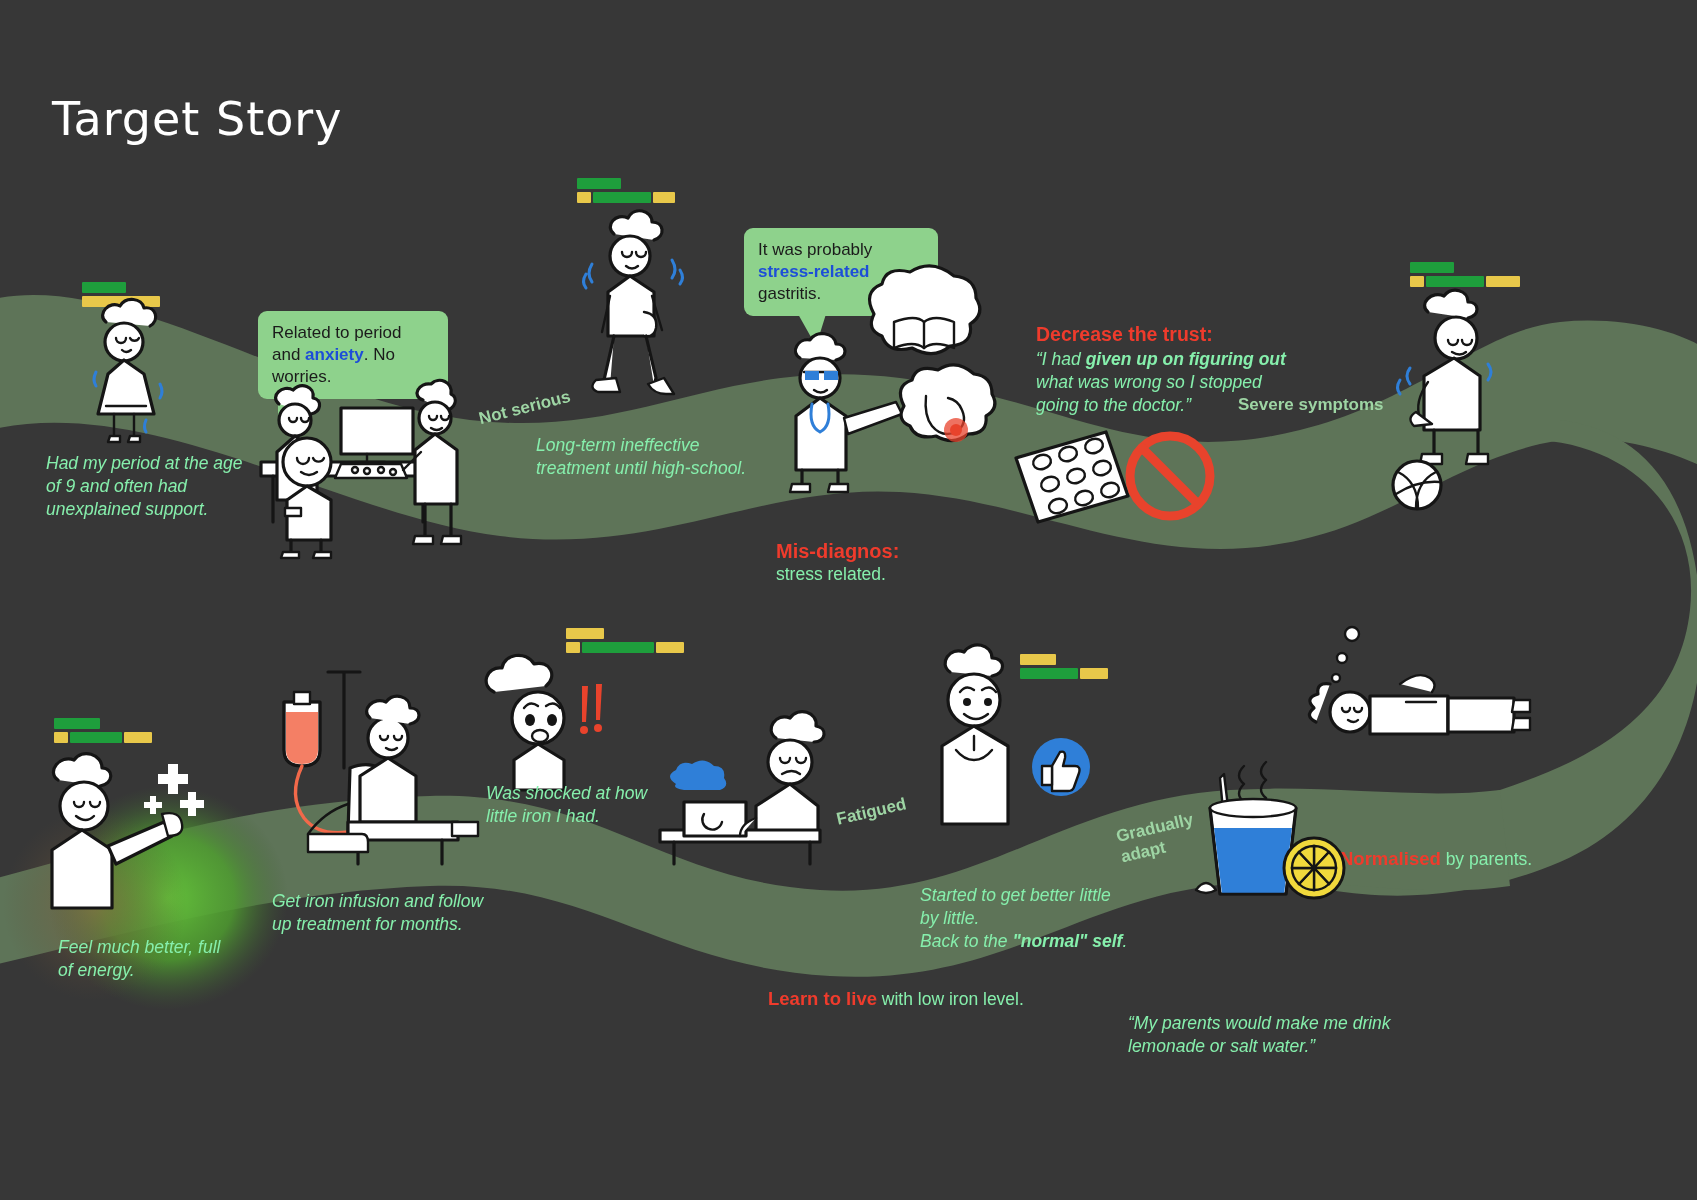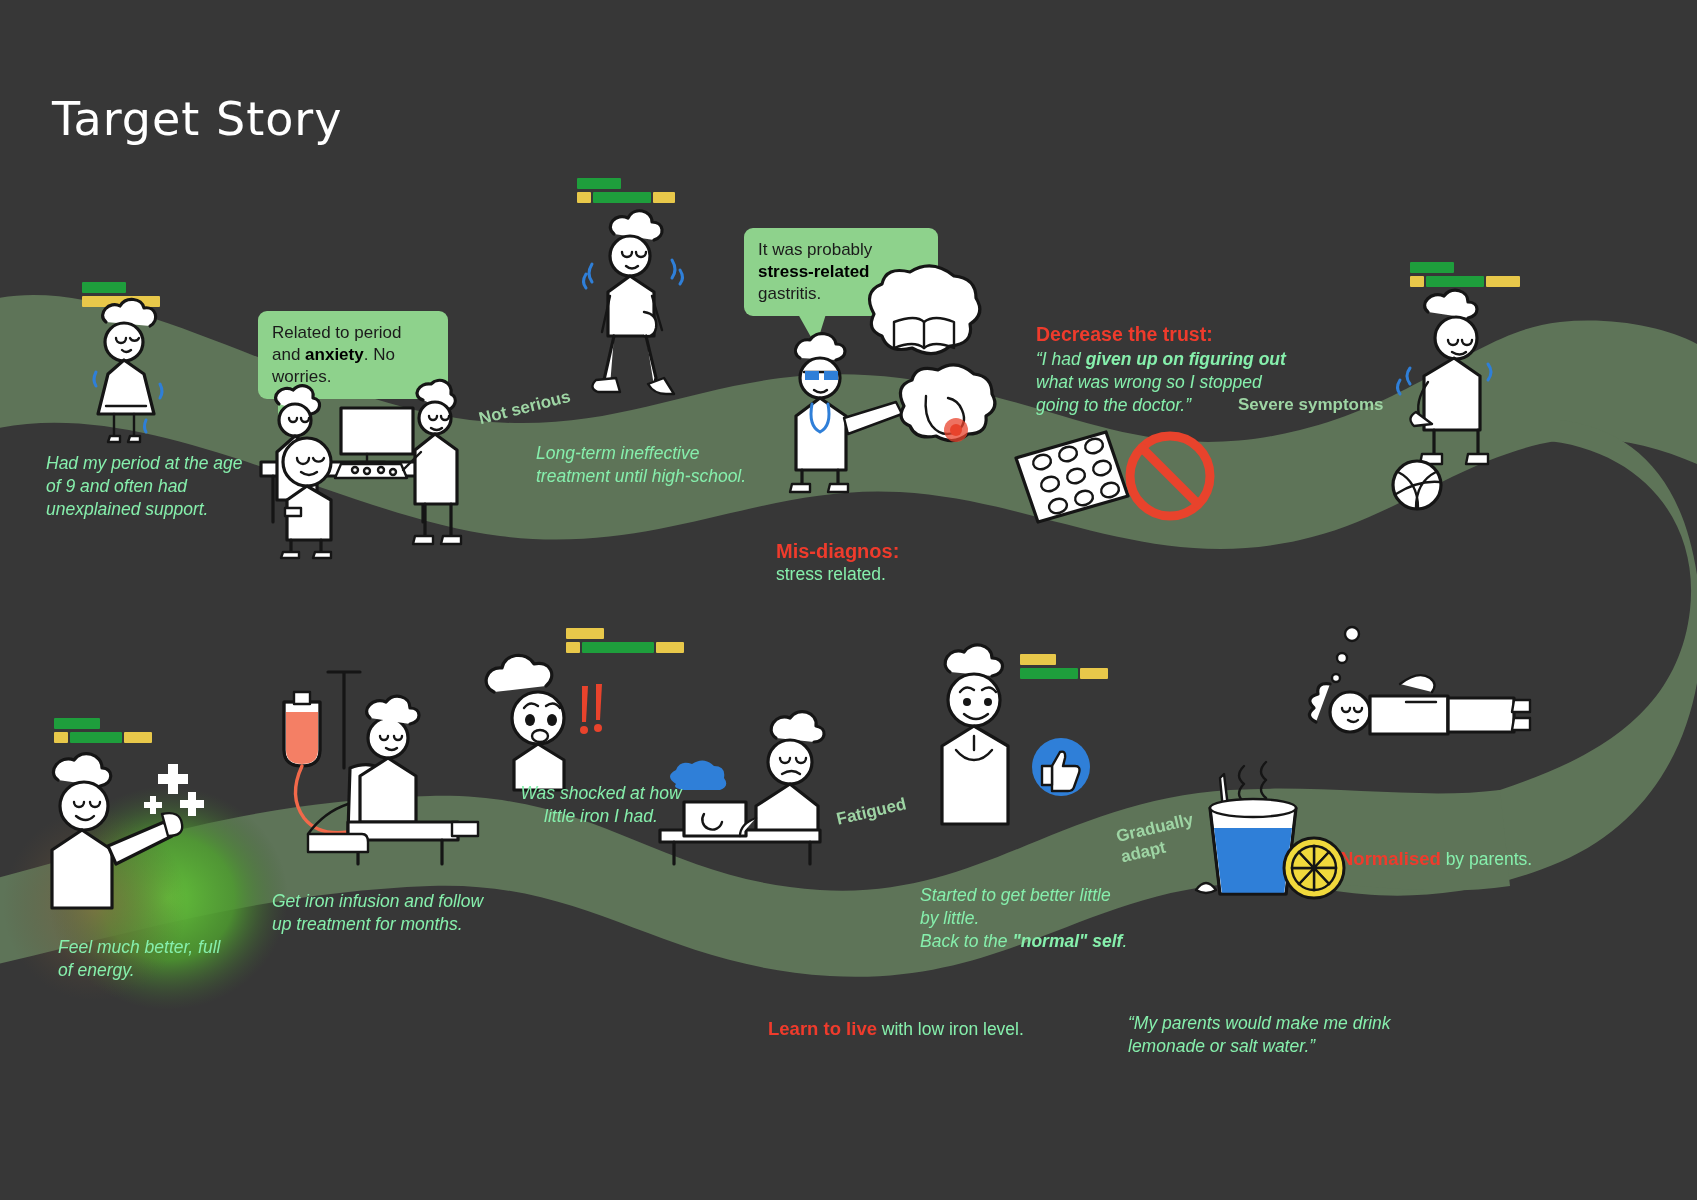--- a/index.html
+++ b/index.html
@@ -30,21 +30,21 @@
     color:#9ed5a4;font-weight:bold;font-size:17px;
     font-family:"Liberation Sans",sans-serif;
     white-space:nowrap;
   }
   
   .bubble{
     background:#8ed28c;color:#1b1b1b;border-radius:9px;
     padding:11px 14px 12px 14px;font-size:17px;line-height:1.28;
     font-family:"Liberation Sans",sans-serif;font-style:normal;
   }
-  .bubble b{color:#000000;font-weight:bold;}
+  .bubble b{color:#1d4ed8;font-weight:bold;}
   .bubble:after{
     content:"";position:absolute;width:0;height:0;
   }
   .tail-left:after{
     left:20px;bottom:-17px;
     border-left:0 solid transparent;border-right:26px solid transparent;
     border-top:18px solid #8ed28c;
   }
   .tail-right:after{
     left:54px;bottom:-30px;
@@ -190,21 +190,21 @@
     <path class="ln2" d="M56,54 q6,5 12,0"></path>
     <path class="wfill" d="M60,64 l-22,16 v44 h46 V80 z"></path>
     <path class="ln2" d="M40,84 l-8,36 M82,84 l10,34"></path>
     <path class="wfill2" d="M74,100 q14,2 12,16 q-2,10 -12,8"></path>
     <path class="wfill" d="M44,124 l-10,44 6,6 M76,124 l10,42 -2,8"></path>
     <path class="wfill2" d="M26,168 q-8,8 2,12 h22 l-4,-14 z"></path>
     <path class="wfill2" d="M78,172 q6,10 18,10 h8 l-10,-16 z"></path>
     <path class="blueS" d="M22,52 q-6,10 0,18 M16,62 q-5,8 0,14"></path>
     <path class="blueS" d="M102,48 q6,10 0,18 M110,58 q5,8 0,14"></path>
   </svg>
-  <div class="abs cap" style="left:536px;top:434px;width:270px;margin-top:8px;">
+  <div class="abs cap" style="left:536px;top:434px;width:270px;">
     <div>Long-term ineffective</div>
     <div>treatment until high-school.</div>
   </div>
 
   <div class="abs bubble tail-right" style="left:744px;top:228px;width:166px;">
     <span>It was probably </span><b>stress-related</b><span> gastritis.</span>
   </div>
   <svg class="abs" style="left:778px;top:330px;" width="200" height="160">
     <path class="wfill" d="M22,28 c-10,-6 -2,-20 10,-18 6,-10 24,-8 26,4 12,0 12,14 0,16"></path>
     <circle class="wfill" cx="42" cy="48" r="20"></circle>
@@ -367,21 +367,21 @@
     <circle cx="31" cy="31" r="29" fill="#2f7fd8"></circle>
     <path class="wfill2" d="M22,30 l8,-14 q6,-2 5,6 l-2,8 h12 q6,0 4,7 l-5,14 q-1,4 -6,4 H22 z"></path>
     <path class="wfill2" d="M12,30 h10 v19 H12 z"></path>
   </svg>
   <div class="abs cap" style="left:920px;top:884px;width:240px;">
     <div>Started to get better little</div>
     <div>by little.</div>
     <div><span>Back to the </span><b>"normal" self</b><span>.</span></div>
   </div>
 
-  <div class="abs" style="left:768px;top:1018px;">
+  <div class="abs" style="left:768px;top:988px;">
     <span class="redb" style="font-size:18.5px;">Learn to live</span><span class="cap plain" style="font-size:17.5px;"> with low iron level.</span>
   </div>
 
   <div class="abs pathlabel" style="left:836px;top:802px;transform:rotate(-13deg);">Fatigued</div>
   <svg class="abs" style="left:650px;top:710px;" width="190" height="160">
     <path class="wfill" d="M126,28 c-12,-8 0,-26 14,-20 8,-12 28,-6 26,8 12,2 10,16 -2,16"></path>
     <circle class="wfill" cx="140" cy="52" r="22"></circle>
     <path class="ln2" d="M130,48 a5,5 0 0 0 10,0 M146,48 a5,5 0 0 0 10,0"></path>
     <path class="ln2" d="M132,64 q10,-6 18,0"></path>
     <path class="wfill" d="M140,74 l-34,22 v30 h62 V96 z"></path>
@@ -411,21 +411,21 @@
     <ellipse cx="82" cy="58" rx="5" ry="6" fill="#151515"></ellipse>
     <ellipse class="wfill2" cx="70" cy="74" rx="8" ry="6"></ellipse>
     <path class="wfill" d="M68,82 l-24,16 v30 h50 V98 z"></path>
     <g class="redfill">
       <path d="M112,24 l6,0 l-2,36 l-4,0 z"></path>
         <circle cx="114" cy="68" r="4"></circle>
       <path d="M126,22 l6,0 l-2,36 l-4,0 z"></path>
         <circle cx="128" cy="66" r="4"></circle>
     </g>
   </svg>
-  <div class="abs cap" style="left:486px;top:782px;width:230px;text-align:center;">
+  <div class="abs cap" style="left:486px;top:782px;width:230px;">
     <div>Was shocked at how</div>
     <div>little iron I had.</div>
   </div>
 
   <svg class="abs" style="left:262px;top:664px;" width="220" height="210">
     <path class="ln" d="M66,8 h32 M82,8 v96"></path>
     <path class="wfill" d="M22,38 h36 v48 q0,16 -18,16 q-18,0 -18,-16 z"></path>
     <path d="M24,48 h32 v38 q0,14 -16,14 q-16,0 -16,-14 z" fill="#f2694a" opacity=".85"></path>
     <path class="ln2" d="M22,38 h36 v48 q0,16 -18,16 q-18,0 -18,-16 z" fill="none"></path>
     <path class="wfill2" d="M32,28 h16 v12 H32 z"></path>

